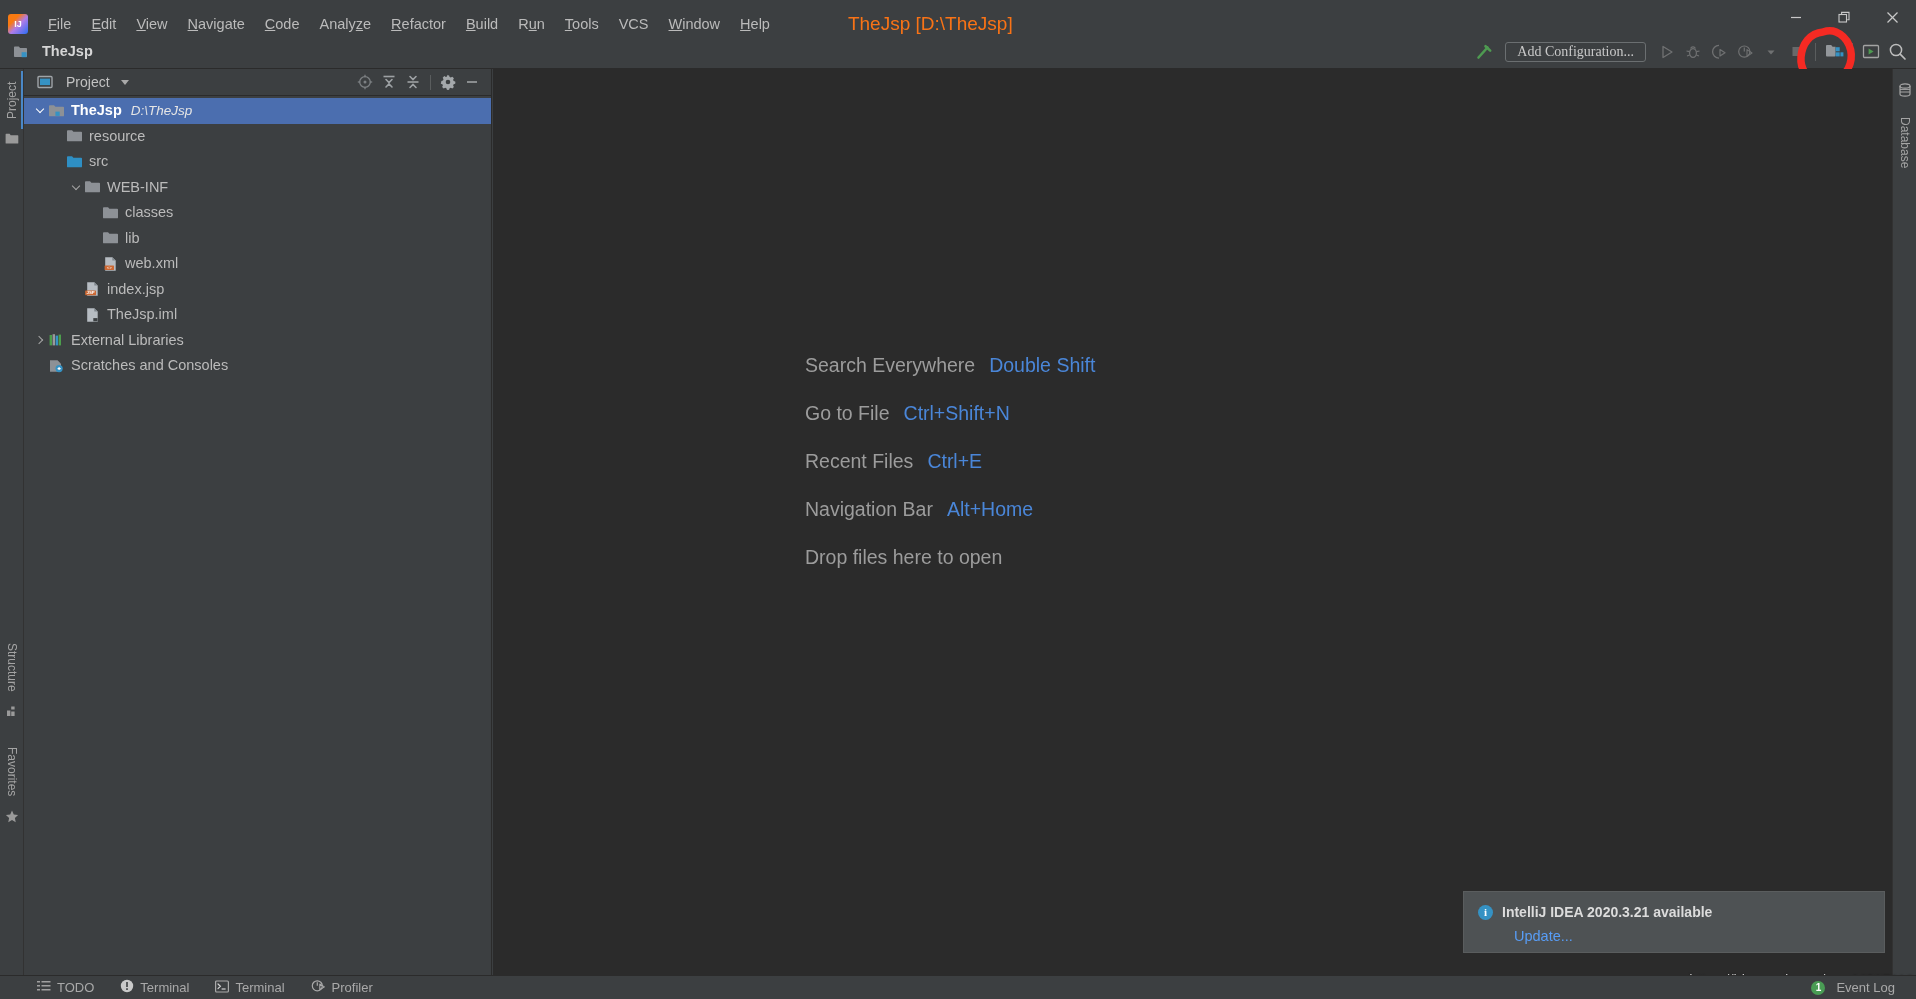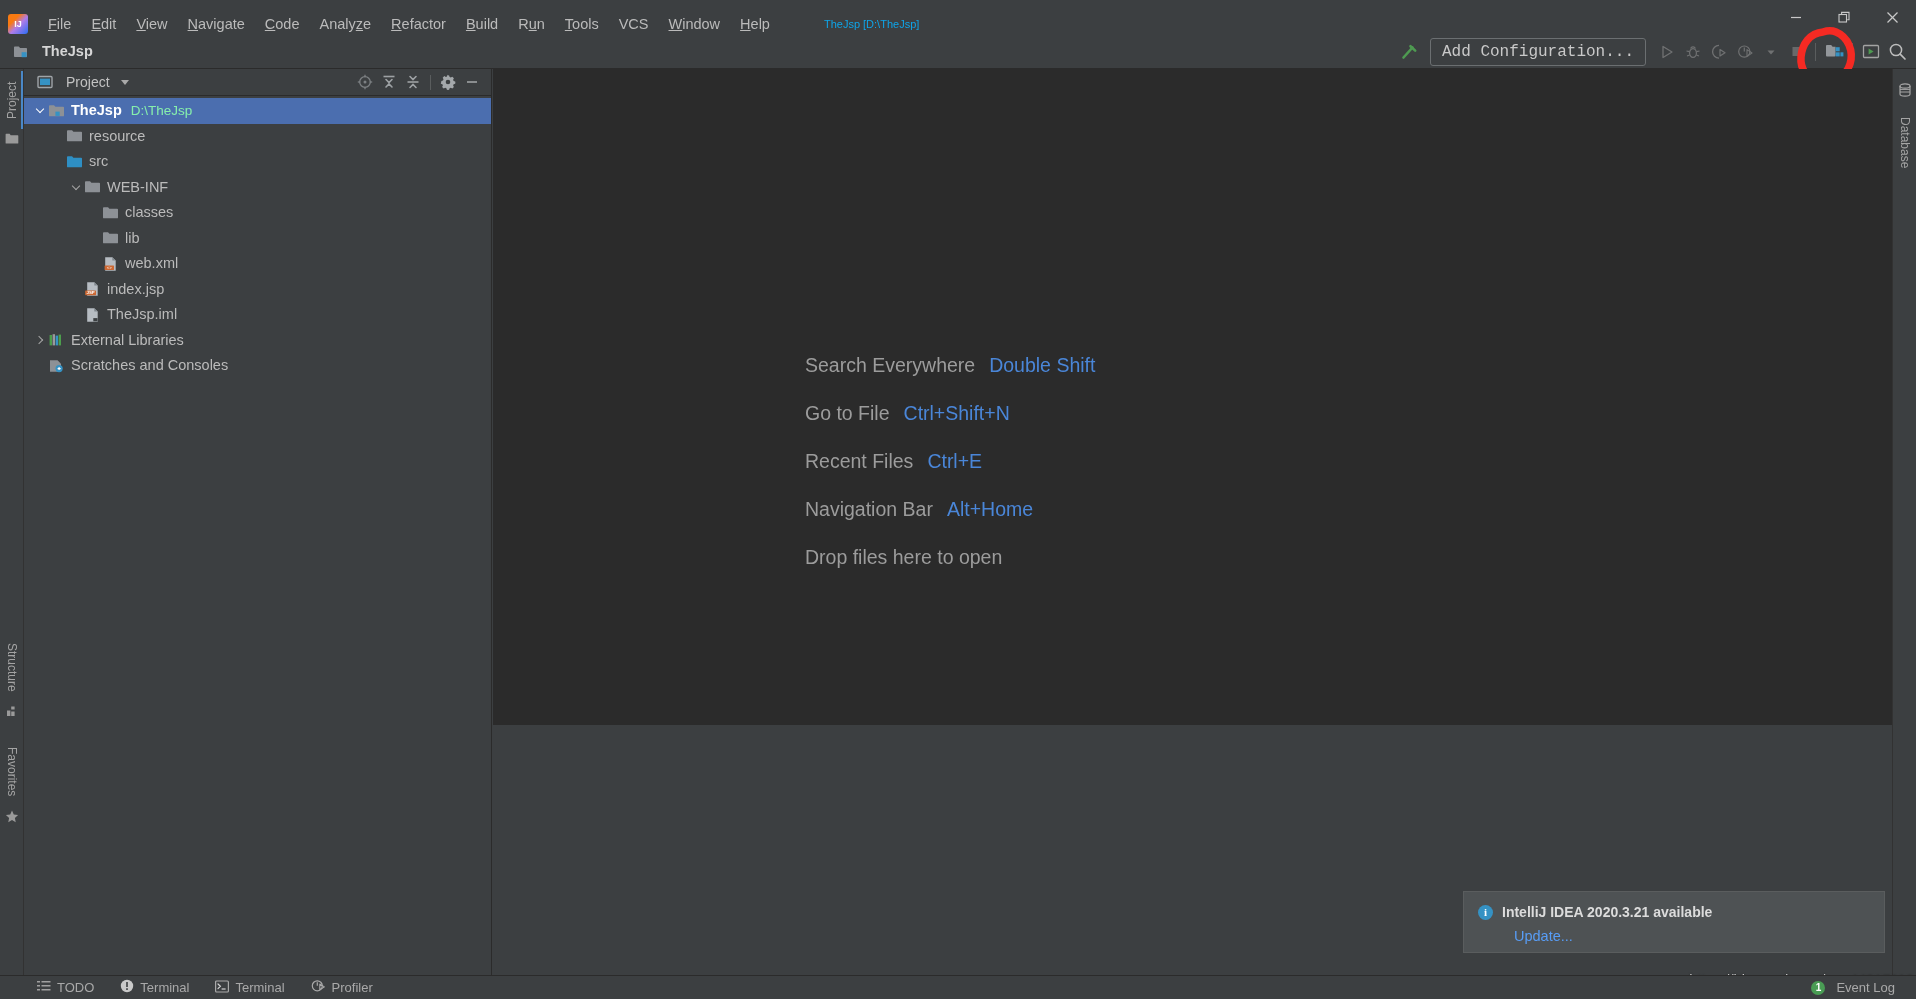--- a/index.html
+++ b/index.html
@@ -31,21 +31,21 @@
     display: flex; align-items: center; justify-content: center;
     font-size: 9px; font-weight: bold; color: #ffffff;
     font-family: "Liberation Sans", sans-serif;
   }
   .menu-item {
     padding: 4px 10px; font-size: 14.5px; color: #bbbbbb; cursor: default;
     white-space: nowrap; line-height: 20px;
   }
   .menu-item .mn { text-decoration: underline; }
   .window-title {
-    margin-left: 44px; font-size: 11px; color: #0ea5e9; white-space: nowrap;
+    margin-left: 68px; font-size: 19px; color: #f97316; white-space: nowrap;
   }
   .winbtns {
     position: absolute; right: 0; top: 0; height: 34px; display: flex; align-items: center;
   }
   .winbtn {
     width: 48px; height: 34px; display: flex; align-items: center; justify-content: center;
     color: #c8c8c8;
   }
 
   
@@ -54,24 +54,24 @@
     background: #3c3f41; display: flex; align-items: center;
     border-bottom: 1px solid #2b2b2b;
   }
   .tb-proj {
     display: flex; align-items: center; gap: 7px; margin-left: 12px;
     font-size: 14.5px; color: #d6d6d6; font-weight: bold;
   }
   .tb-right { position: absolute; right: 0; top: 0; height: 35px; display: flex; align-items: center; }
   .hammer { width: 26px; height: 26px; display:flex; align-items:center; justify-content:center; }
   .addcfg {
-    height: 28px; border: 1px solid #6b6f71; border-radius: 3px;
-    background: #3c3f41; color: #c9c9c9; font-size: 16px;
+    height: 20px; border: 1px solid #6b6f71; border-radius: 3px;
+    background: #3c3f41; color: #c9c9c9; font-size: 14px;
     padding: 0 11px; display: flex; align-items: center; margin: 0 8px;
-    font-family: Liberation Mono, monospace; cursor: default;
+    font-family: Liberation Serif, serif; cursor: default;
   }
   .tb-icon {
     width: 26px; height: 26px; display: flex; align-items: center; justify-content: center;
     opacity: 0.55;
   }
   .tb-icon.enabled { opacity: 1; }
   .tb-sep { width: 1px; height: 18px; background: #5a5d5e; margin: 0 5px; }
 
   
   .stripe-left {
@@ -133,25 +133,25 @@
     display: block; width: 6px; height: 6px;
     border-right: 1.6px solid #a6a6a6; border-bottom: 1.6px solid #a6a6a6;
   }
   .arrow.right i { transform: rotate(-45deg); margin-left: -2px; }
   .arrow.down i { transform: rotate(45deg); margin-top: -3px; }
   .row.selected .arrow i { border-color: #ffffff; }
   .ic { width: 17px; height: 17px; flex: none; margin-right: 6px; display: flex; align-items: center; justify-content: center; }
   .lbl { line-height: 17px; }
   .lbl.bold { font-weight: bold; }
   .sub { color: #8d8d8d; margin-left: 9px; font-size: 13.5px; }
-  .row.selected .sub { color: #86efac; }
+  .row.selected .sub { color: #e5e5e5; font-style: italic; }
 
   
   .editor {
-    position: absolute; left: 493px; top: 69px; width: 1399px; height: 656px;
+    position: absolute; left: 493px; top: 69px; width: 1399px; height: 906px;
     background: #2b2b2b;
   }
   .welcome {
     position: absolute; left: 312px; top: 285px;
     display: flex; flex-direction: column; gap: 25px;
   }
   .wrow { display: flex; align-items: baseline; gap: 14px; font-size: 19.5px; }
   .wlabel { color: #9c9c9c; }
   .wkey { color: #4a86d8; }
   .wdrop { color: #9c9c9c; font-size: 19.5px; }

